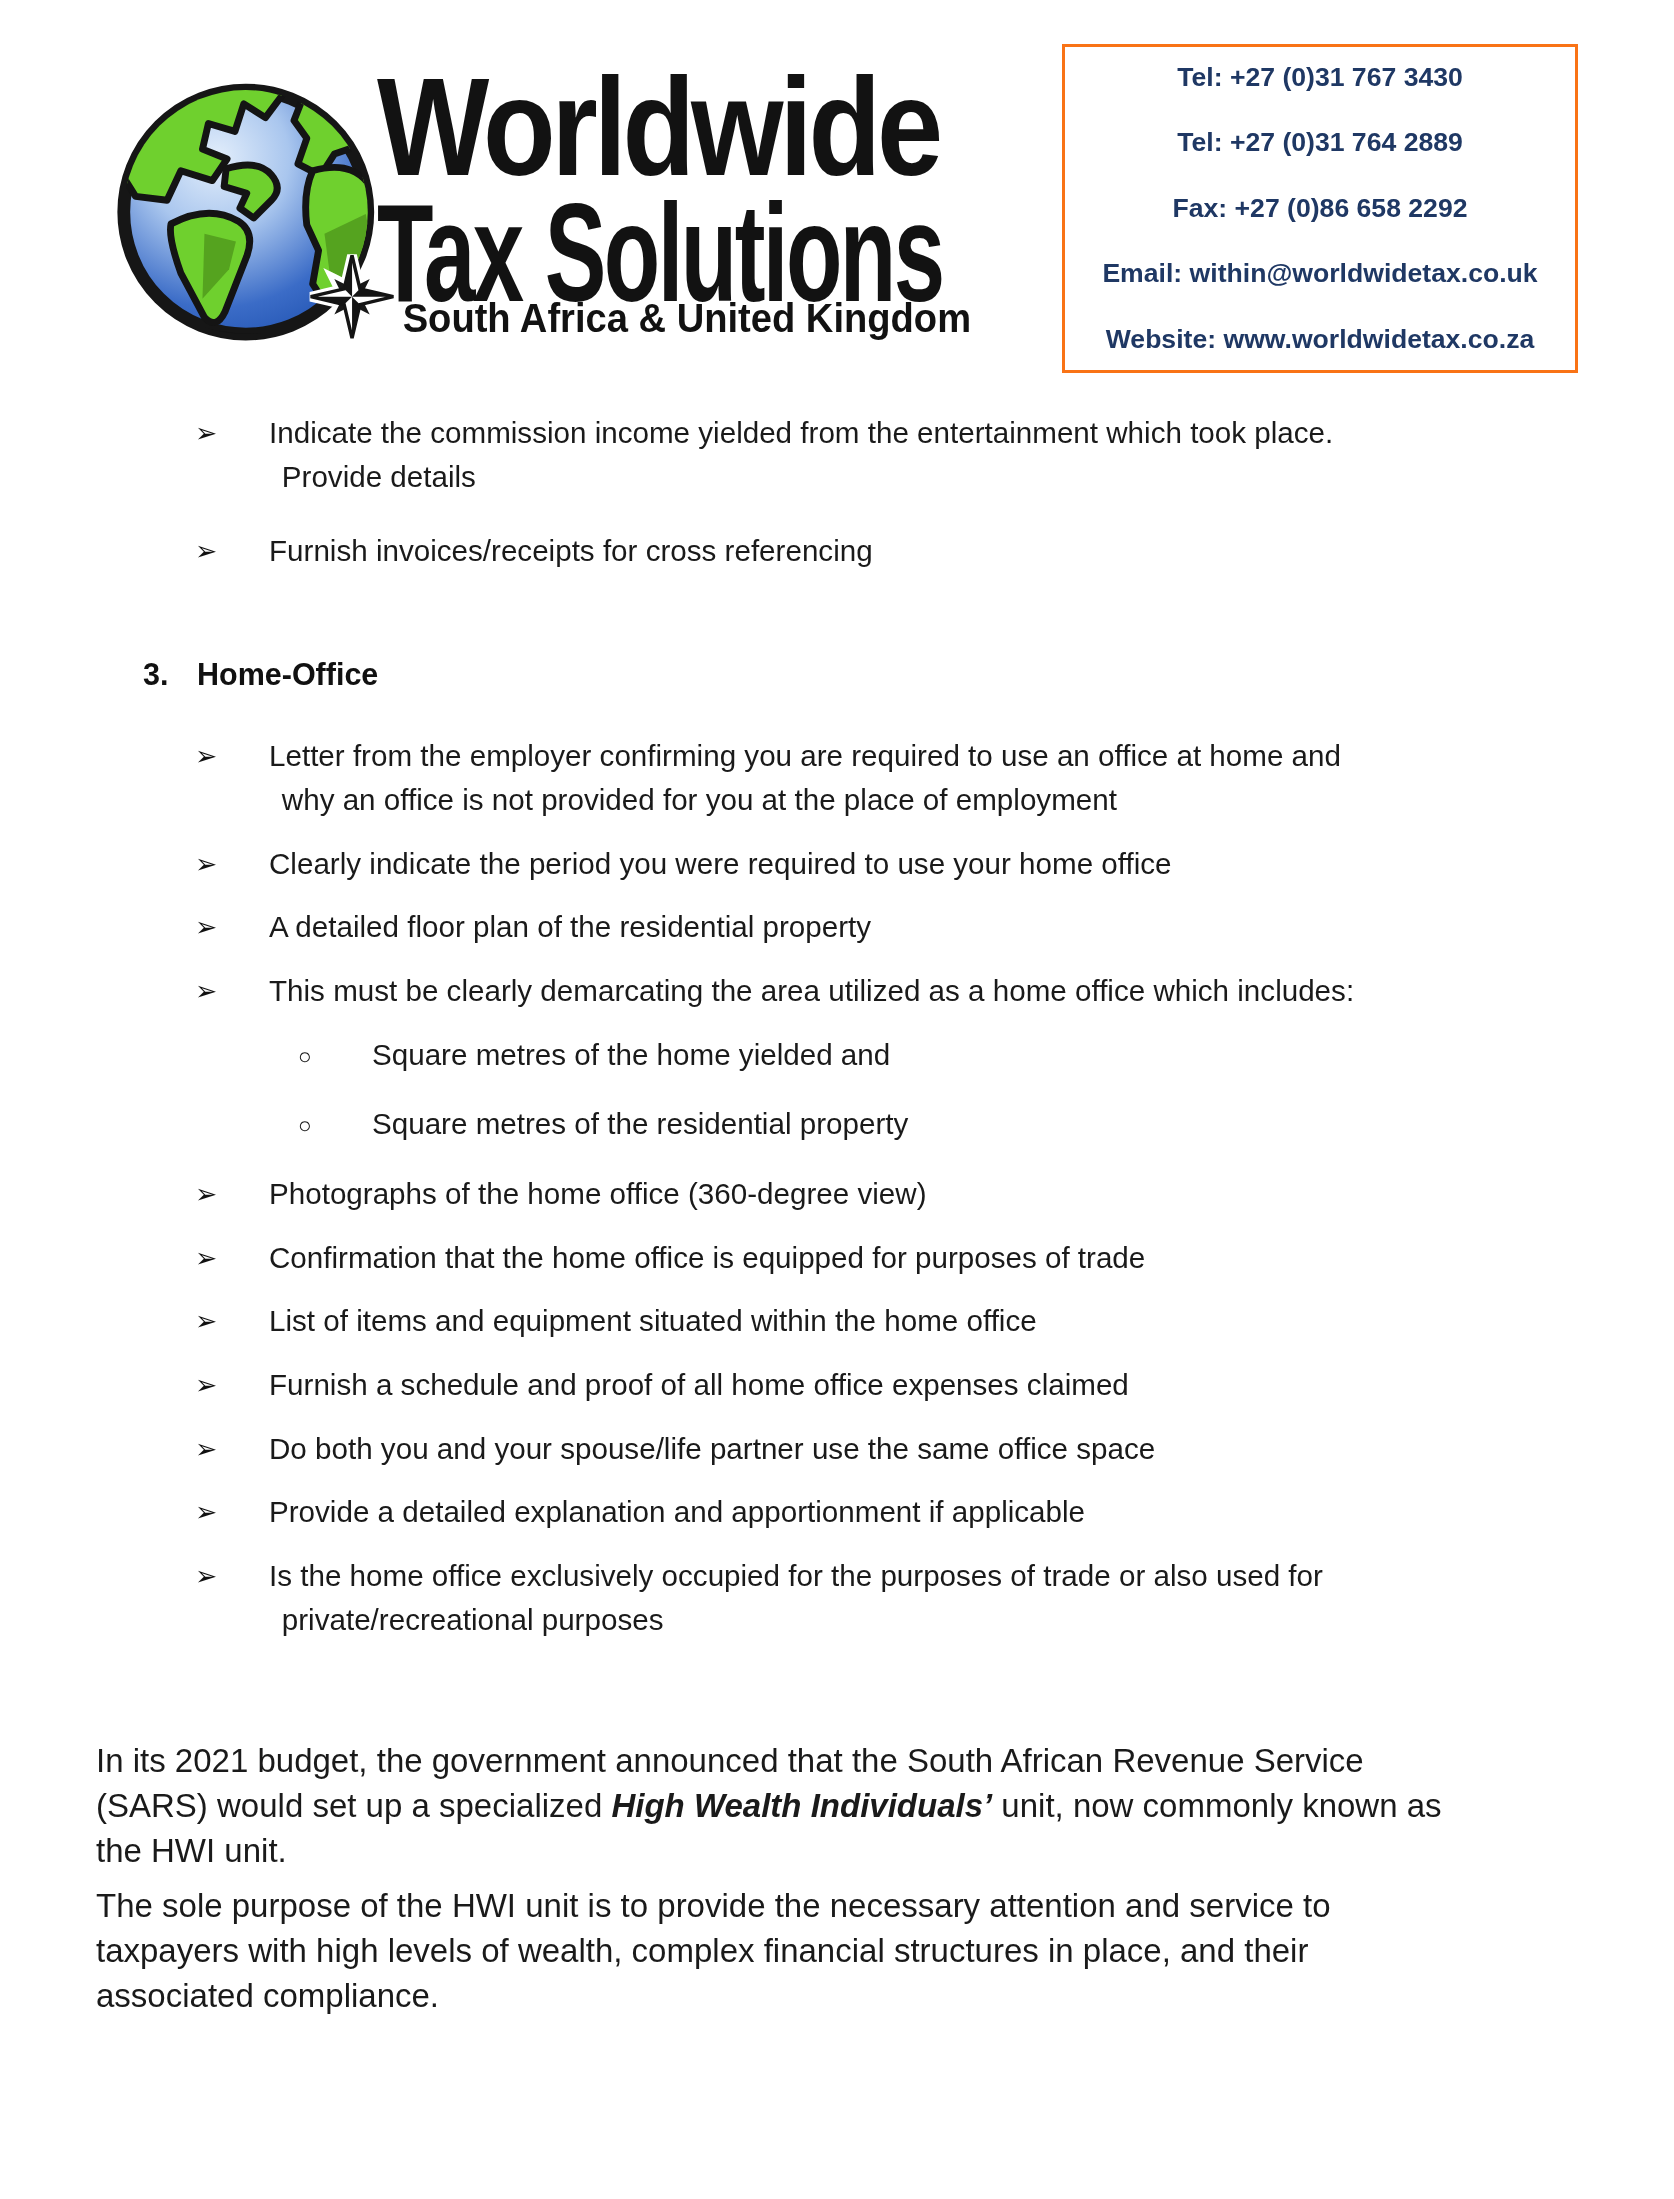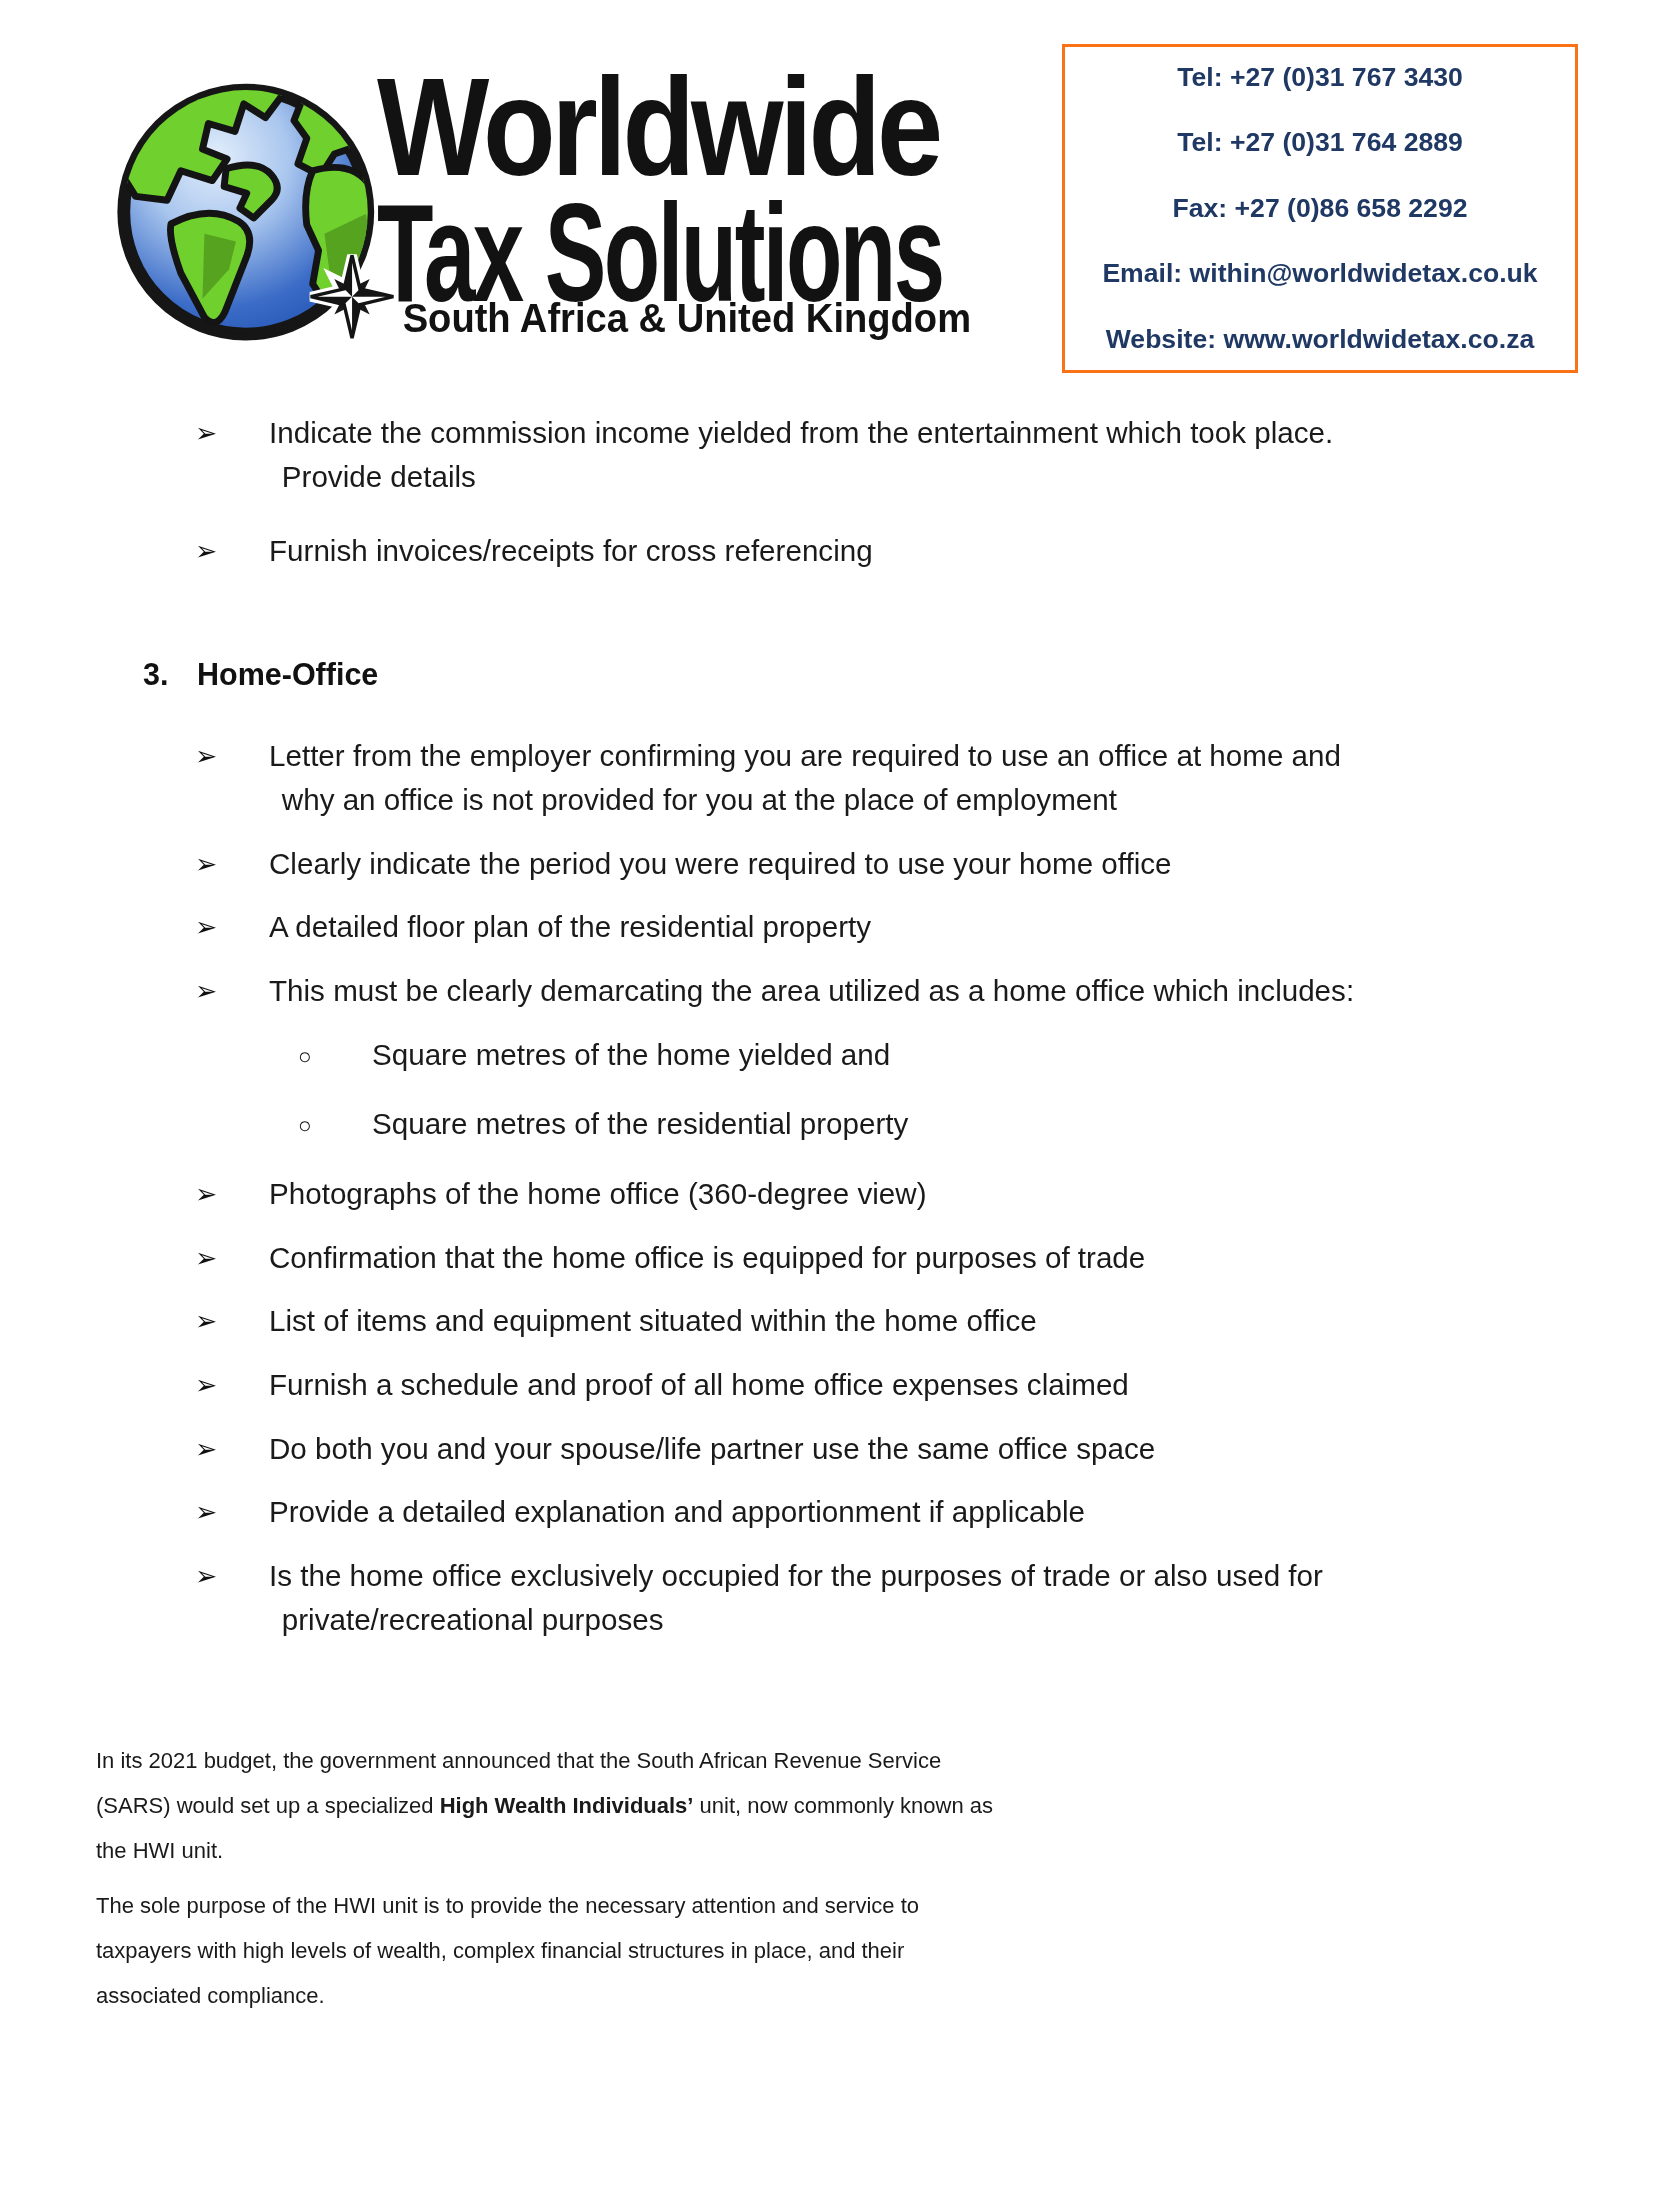--- a/index.html
+++ b/index.html
@@ -50,25 +50,25 @@
   .li.sub .g { flex:0 0 33px; font-size:22.7px; padding-top:1px; }
 
   .section-heading {
     position:absolute; left:143px; top:654px;
     display:flex; font-size:30.5px; font-weight:bold; line-height:41px; color:#111;
   }
   .section-heading .num { width:54px; }
 
   .para {
     position:absolute; left:0; right:0; padding:0 94px 0 96px;
-    font-size:22px; line-height:45px; white-space:pre-line; color:#1a1a1a;
+    font-size:33px; line-height:45px; white-space:pre-line; color:#1a1a1a;
   }
   #para1 { top:1738px; }
   #para2 { top:1883px; }
-  .bold-inline { font-weight:bold; }
+  .bold-inline { font-weight:bold;font-style:italic; }
 </style>
 </head>
 <body>
 
 <div class="page">
 
   <svg class="globe-svg" viewBox="0 0 310 290" xmlns="http://www.w3.org/2000/svg">
     <defs>
       <radialGradient id="ocean" cx="38%" cy="28%" r="85%">
         <stop offset="0" stop-color="#e3eefb"></stop>

